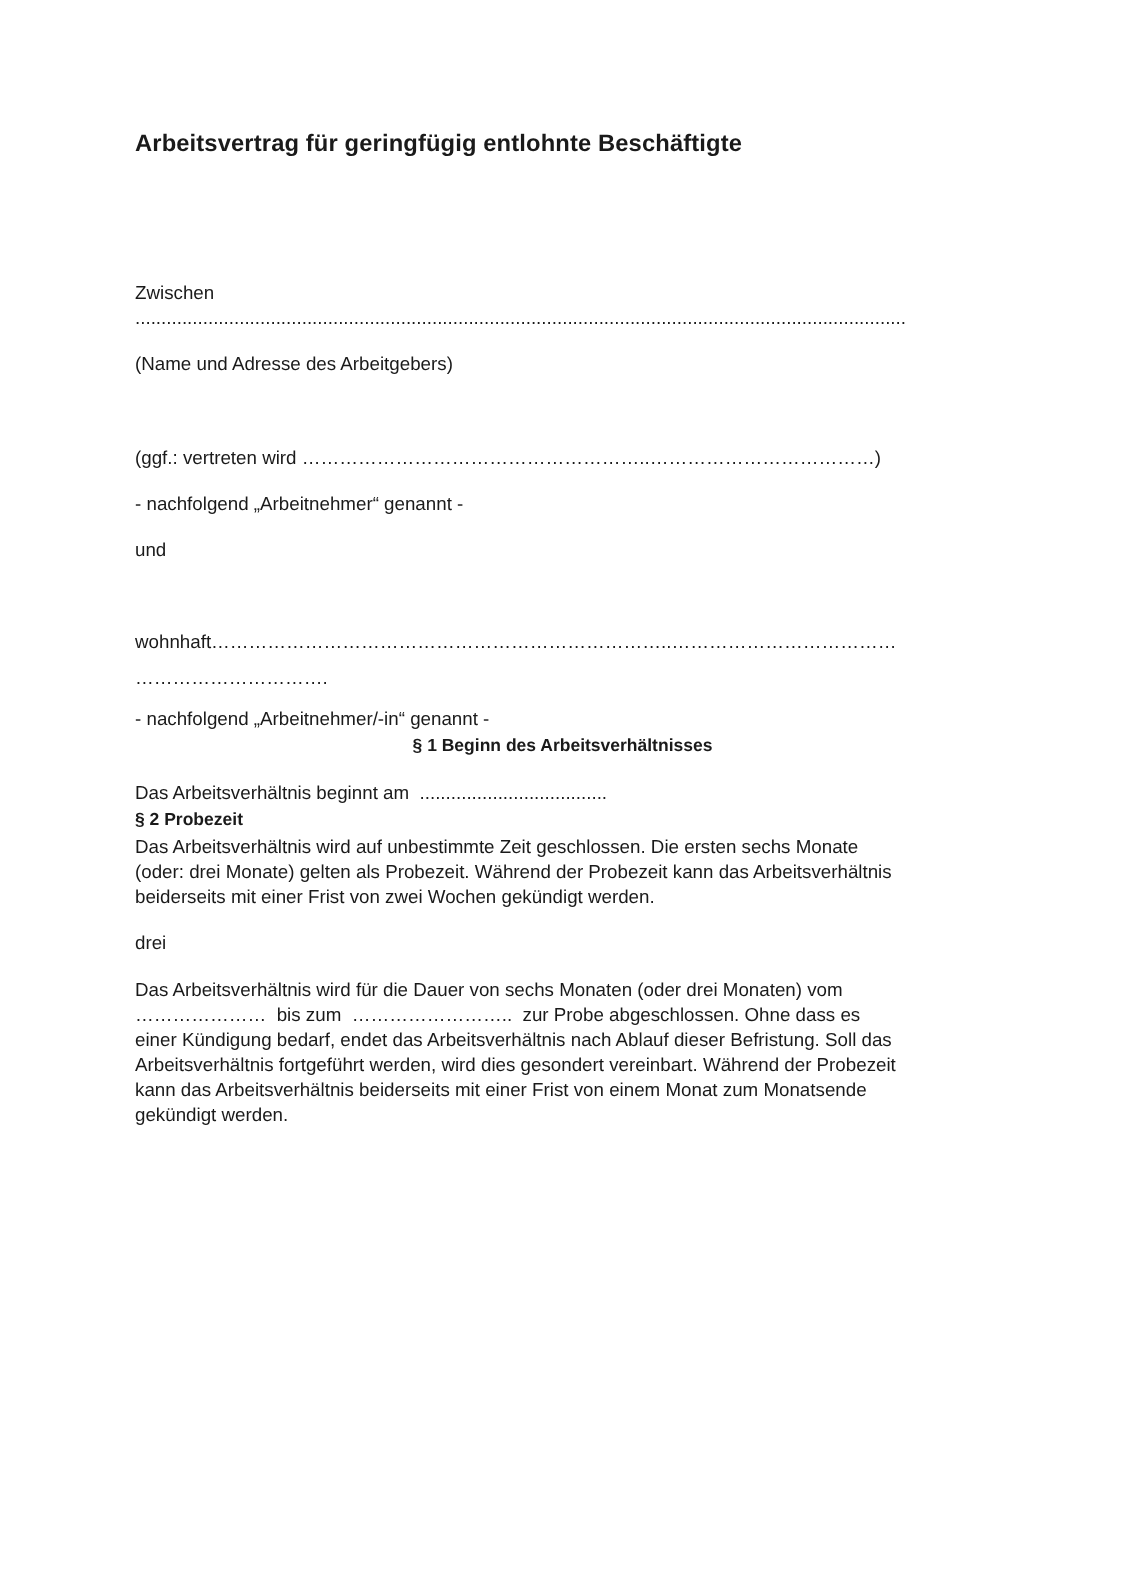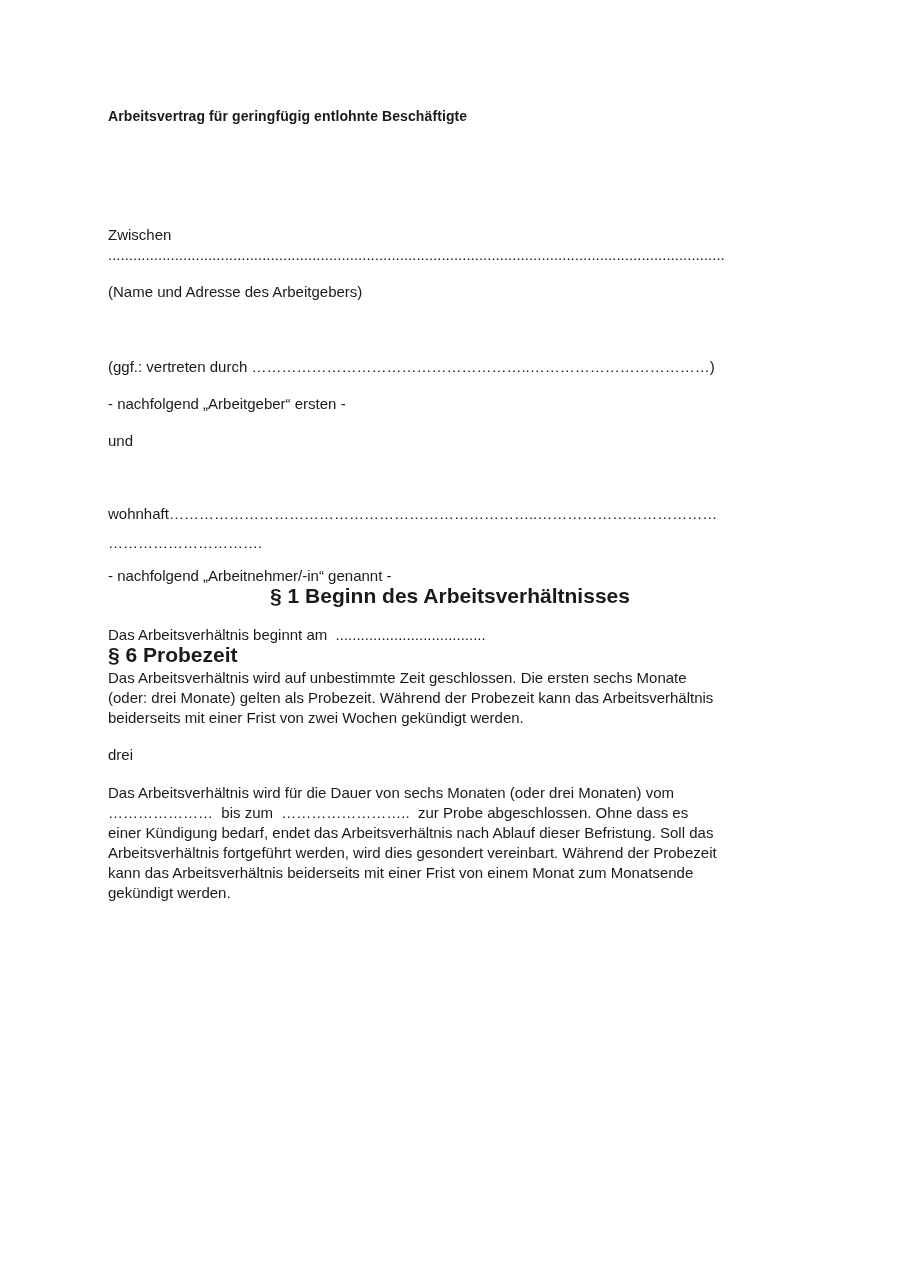--- a/index.html
+++ b/index.html
@@ -17,21 +17,21 @@
     padding: 104px 108px 0 108px;
     background: #ffffff;
     color: #1a1a1a;
     font-family: "Liberation Sans", sans-serif;
     font-size: 15px;
     line-height: 20px;
     overflow: hidden;
   }
   .doc-title {
     margin: 0;
-    font-size: 14px;
+    font-size: 19px;
     line-height: 24px;
     font-weight: 700;
     letter-spacing: 0.1px;
   }
   .line, .para {
     margin: 0;
     white-space: pre-wrap;
     overflow-wrap: break-word;
   }
   
@@ -47,56 +47,56 @@
   .m-wird          { margin-top: 53px; }
   .m-h1            { margin-top: 53px; }
   .m-beginnt       { margin-top: 19px; }
   .m-h2            { margin-top: 18px; }
   .m-p1            { margin-top: 3px; }
   .m-oder          { margin-top: 17px; }
   .m-p2            { margin-top: 18px; }
 
   .section-heading {
     margin: 0;
-    font-size: 21px;
+    font-size: 14px;
     line-height: 20px;
     font-weight: 700;
   }
   .section-heading.centered { text-align: center; }
 </style>
 </head>
 <body>
 
 <div class="page">
 
   <h1 class="doc-title">Arbeitsvertrag für geringfügig entlohnte Beschäftigte</h1>
 
   <p class="line m-zwischen">Zwischen ....................................................................................................................................................</p>
 
   <p class="line m-caption">(Name und Adresse des Arbeitgebers)</p>
 
-  <p class="line m-vertreten">(ggf.: vertreten durch ………………………………………………..………………………………)</p>
+  <p class="line m-vertreten">(ggf.: vertreten wird ………………………………………………..………………………………)</p>
 
-  <p class="line m-nachf-ag">- nachfolgend „Arbeitgeber“ ersten -</p>
+  <p class="line m-nachf-ag">- nachfolgend „Arbeitnehmer“ genannt -</p>
 
   <p class="line m-und">und</p>
 
 
   <p class="line m-wohnhaft1">wohnhaft………………………………………………………………..………………………………</p>
 
   <p class="line m-wohnhaft2">………………………….</p>
 
   <p class="line m-nachf-an">- nachfolgend „Arbeitnehmer/-in“ genannt -</p>
 
 
   <h2 class="section-heading centered m-h1">§ 1 Beginn des Arbeitsverhältnisses</h2>
 
   <p class="line m-beginnt">Das Arbeitsverhältnis beginnt am  ....................................</p>
 
-  <h2 class="section-heading m-h2">§ 6 Probezeit</h2>
+  <h2 class="section-heading m-h2">§ 2 Probezeit</h2>
 
   <p class="para m-p1">Das Arbeitsverhältnis wird auf unbestimmte Zeit geschlossen. Die ersten sechs Monate
 (oder: drei Monate) gelten als Probezeit. Während der Probezeit kann das Arbeitsverhältnis
 beiderseits mit einer Frist von zwei Wochen gekündigt werden.</p>
 
   <p class="line m-oder">drei</p>
 
   <p class="para m-p2">Das Arbeitsverhältnis wird für die Dauer von sechs Monaten (oder drei Monaten) vom
 …………………  bis zum  ……………………..  zur Probe abgeschlossen. Ohne dass es
 einer Kündigung bedarf, endet das Arbeitsverhältnis nach Ablauf dieser Befristung. Soll das

